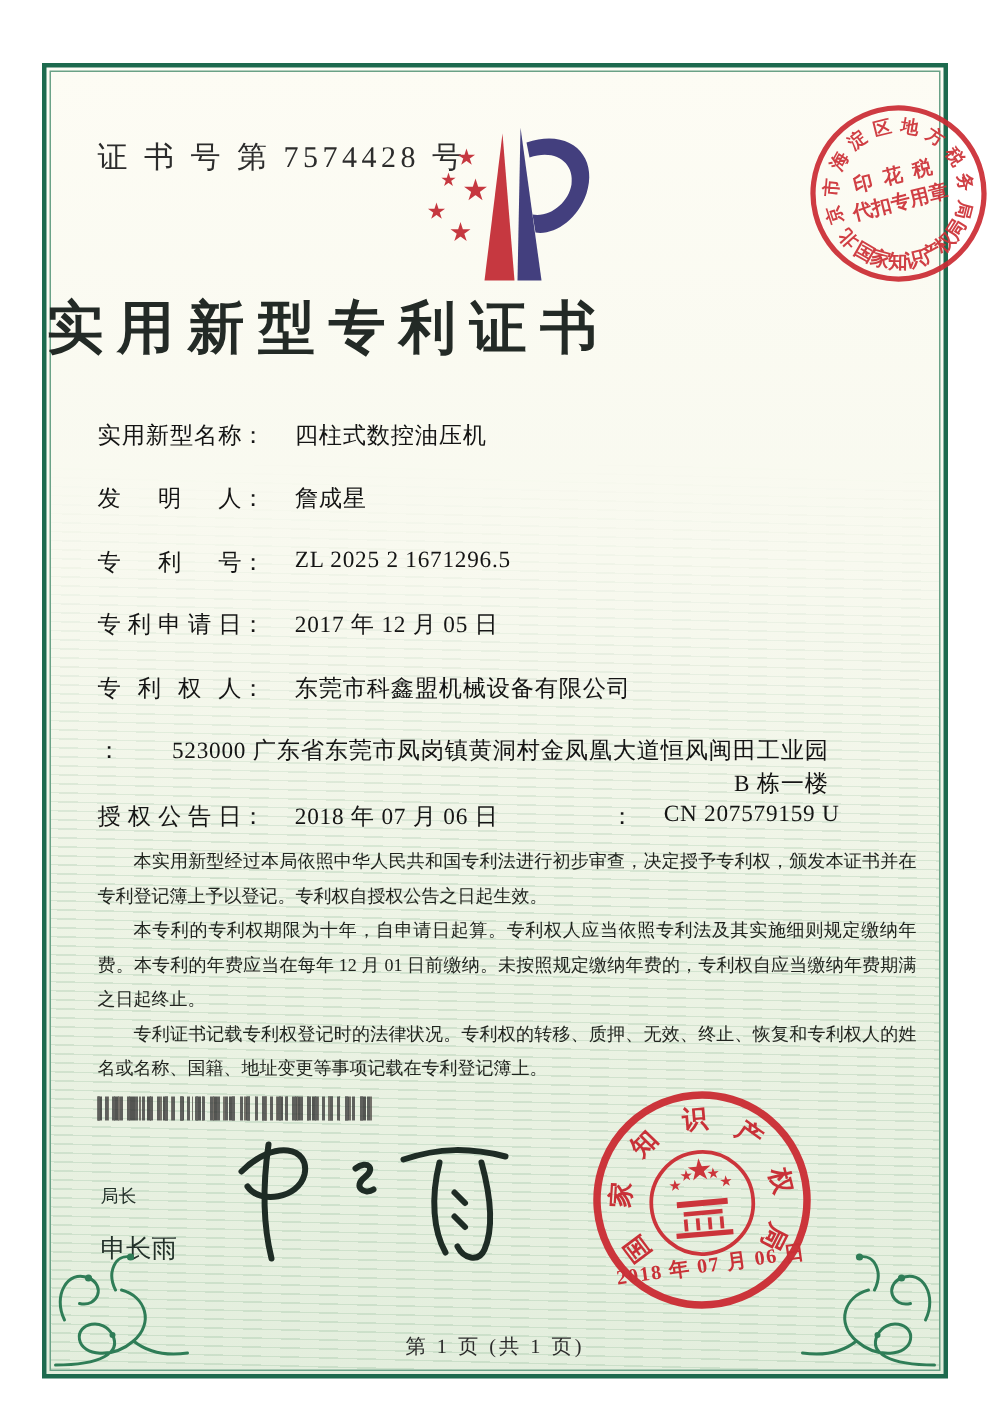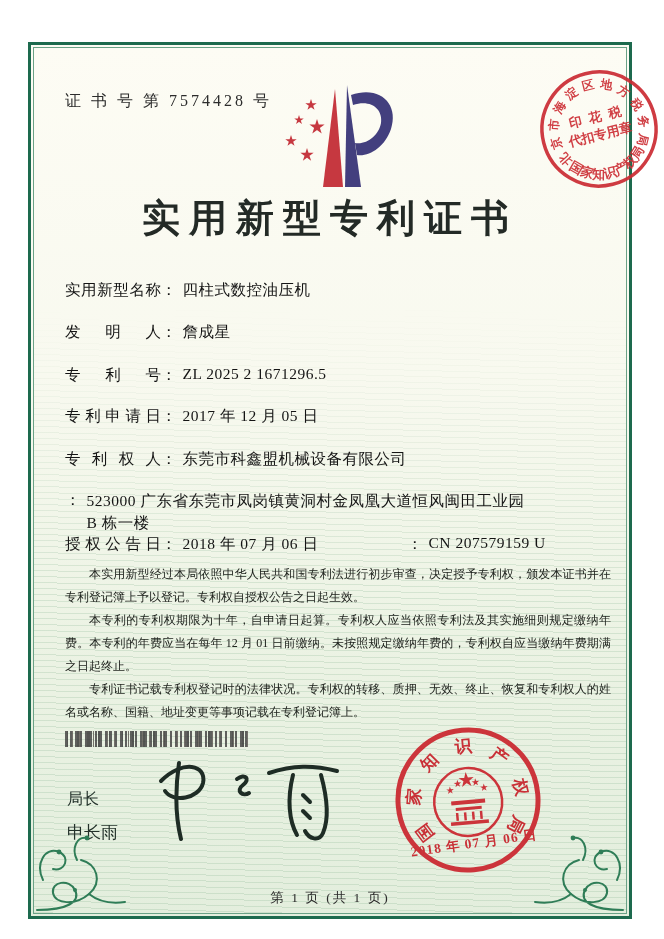--- a/index.html
+++ b/index.html
@@ -21,56 +21,56 @@
   .guilloche{
     position:absolute;inset:3px;pointer-events:none;
     background:repeating-linear-gradient(1.5deg, rgba(110,165,125,0.20) 0 1px, rgba(255,255,255,0) 1px 6px);
     -webkit-mask-image:linear-gradient(180deg, transparent 0%, transparent 30%, #000 62%, #000 100%);
     mask-image:linear-gradient(180deg, transparent 0%, transparent 30%, #000 62%, #000 100%);
   }
   .content{position:absolute;inset:0;}
   
   .cert-no{
     position:absolute;left:34px;top:46px;
-    font-size:16px;letter-spacing:3px;color:#2c2c2c;
+    font-size:20px;letter-spacing:3px;color:#2c2c2c;
   }
   .logo{position:absolute;left:246px;top:38px;width:124px;height:112px;}
   .tax-seal{
     position:absolute;left:498px;top:14px;width:140px;height:140px;
     transform:rotate(-14deg);opacity:0.92;
   }
   .tax-seal text{fill:#cd3036;font-weight:bold;font-family:"Liberation Serif",serif;}
   .title{
     position:absolute;left:0;top:148px;width:100%;
-    text-align:center;font-size:38px;font-weight:600;color:#232a26;
+    text-align:left;font-size:38px;font-weight:600;color:#232a26;
     letter-spacing:9px;
   }
   
   .row{position:absolute;left:34px;display:flex;font-size:15.5px;color:#141414;}
   .flabel{display:inline-block;width:96px;text-align:justify;text-align-last:justify;}
-  .fvalue{margin-left:6px;letter-spacing:0.5px;}
+  .fvalue{margin-left:20px;letter-spacing:0.5px;text-align:right;}
   .addr .fvalue{width:452px;line-height:22px;}
   .row-grant-right{position:absolute;left:342px;top:0;display:flex;}
   
   .paras{
     position:absolute;left:34px;top:518px;width:546px;
     font-size:12px;line-height:23px;text-align:justify;color:#20241f;
   }
   .paras p{margin:0;text-indent:2em;}
   
   .barcode{
     position:absolute;left:34px;top:686px;width:184px;height:16px;
     background:
       repeating-linear-gradient(90deg,#3d3d3d 0 2px,transparent 2px 5px),
       repeating-linear-gradient(90deg,#57524d 0 1px,transparent 1px 7px),
       repeating-linear-gradient(90deg,#2f2f2f 0 3px,transparent 3px 11px);
     opacity:.8;
   }
   
-  .sig-title{position:absolute;left:36px;top:744px;font-size:16px;color:#23312a;font-family:"Liberation Sans",sans-serif;}
+  .sig-title{position:absolute;left:36px;top:744px;font-size:12px;color:#23312a;font-family:"Liberation Sans",sans-serif;}
   .sig-name{position:absolute;left:36px;top:776px;font-size:17px;color:#23312a;font-family:"Liberation Sans",sans-serif;}
   .signature{position:absolute;left:110px;top:696px;width:230px;height:110px;}
   
   .grant-seal{position:absolute;left:352px;top:670px;width:170px;height:170px;transform:rotate(-5deg);opacity:.95;}
   .grant-seal text{fill:#c8272f;font-weight:bold;font-family:"Liberation Serif",serif;}
   .seal-red{stroke:#cb2b33;fill:none;}
   
   .footer{
     position:absolute;left:0;top:844px;width:100%;text-align:center;
     font-size:13.5px;letter-spacing:2px;color:#2b2b2b;

